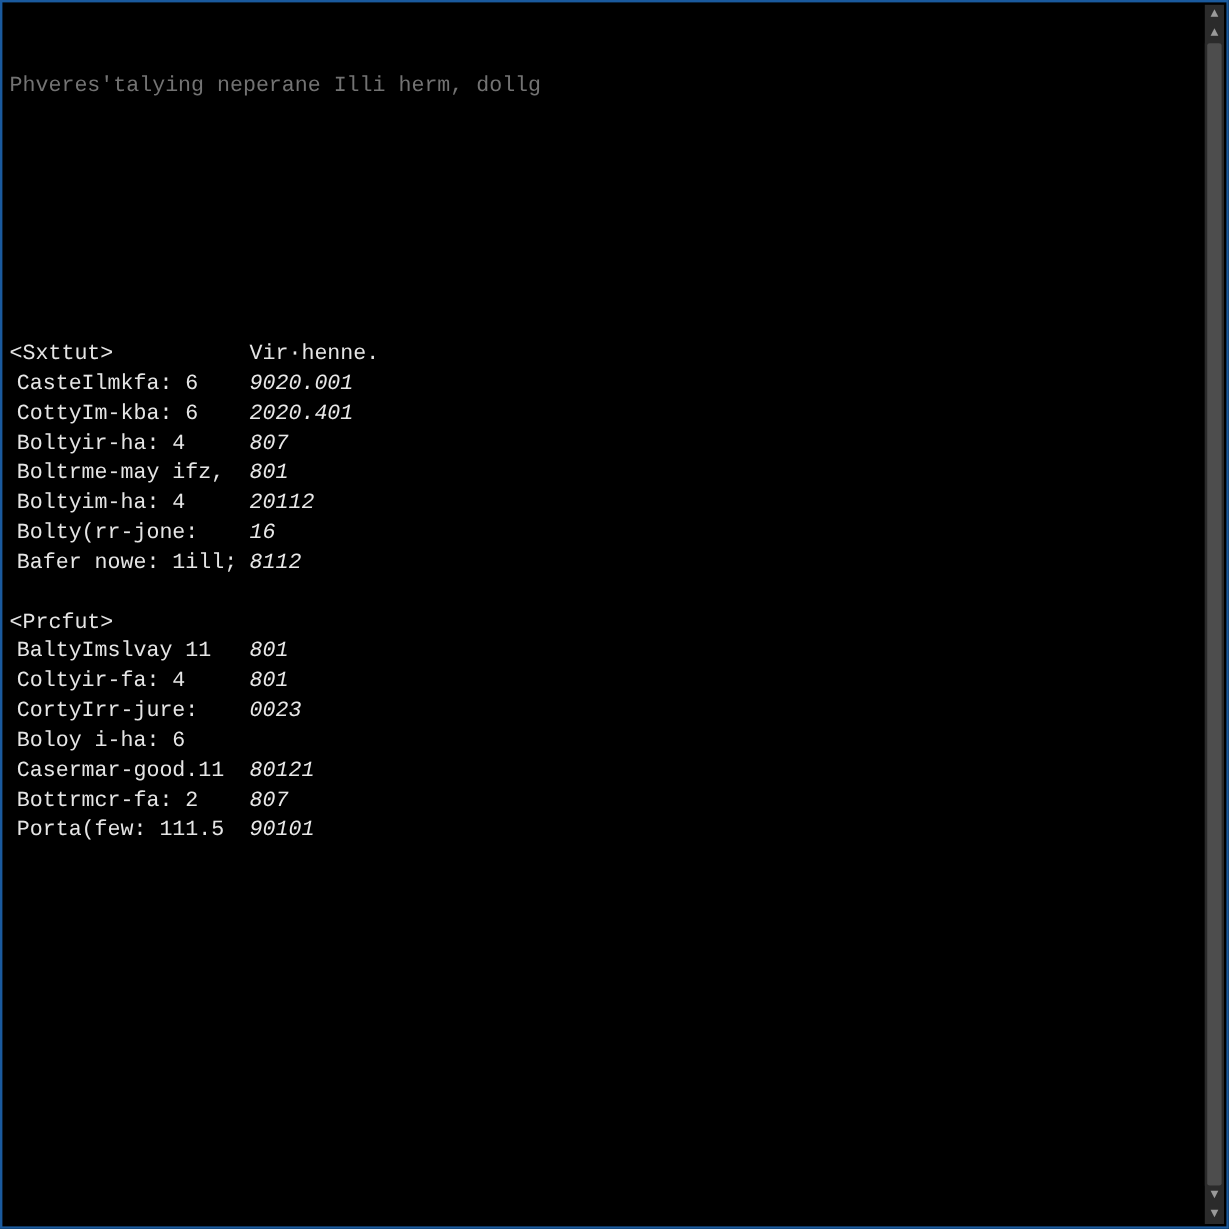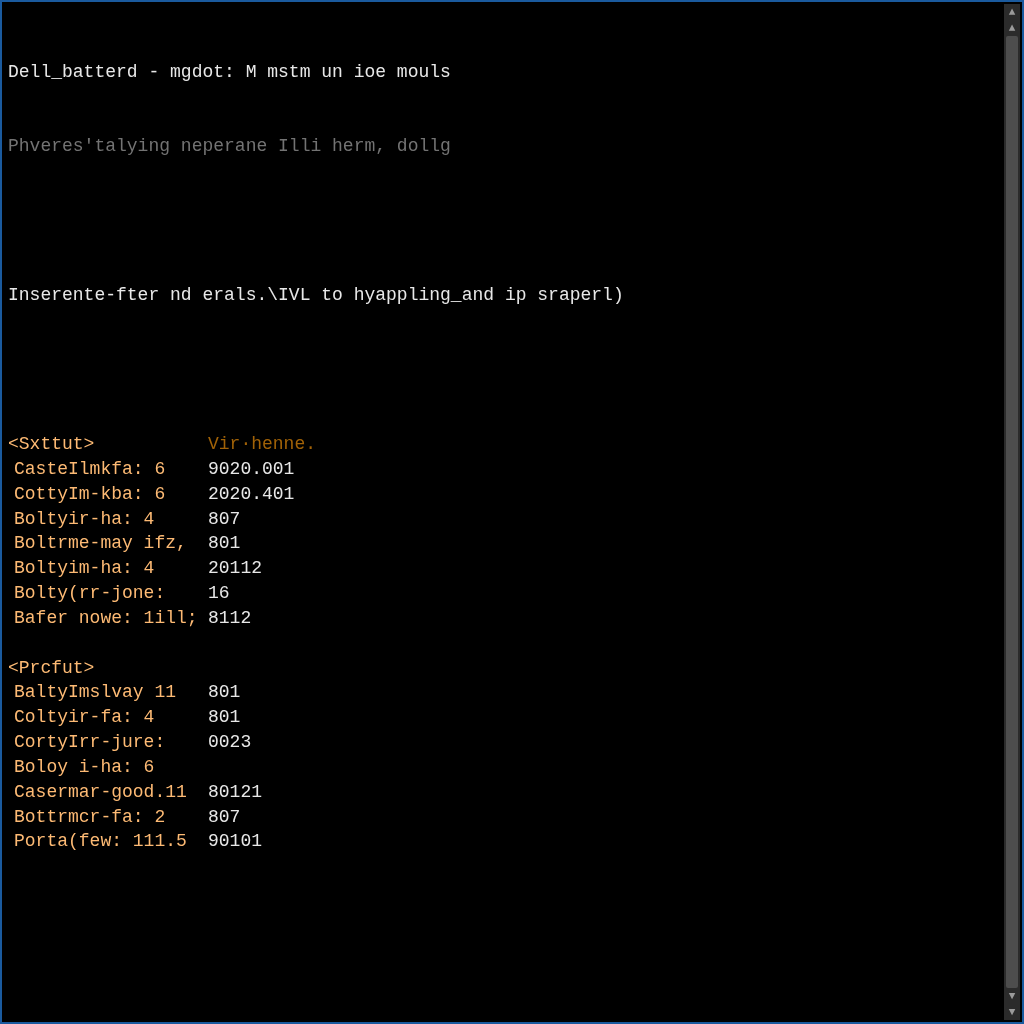--- a/index.html
+++ b/index.html
@@ -41,33 +41,31 @@
   .sb-track { flex: 1; width: 16px; background: #2b2b2b; position: relative; }
   .sb-thumb {
     position: absolute; left: 2px; right: 2px;
     top: 0; height: 100%;
     background: #4d4d4d;
     border-radius: 2px;
   }
   .line { display: block; }
   .hdr-white { color: #e8e8e8; }
   .hdr-orange { color: #737373; }
-  .section { color: #a16207; }
+  .section { color: #e5e5e5; }
   .row { display: flex; }
-  .key { display: inline-block; width: 200px; color: #fdba74; padding-left: 6px; }
-  .val { color: #e8e8e8; }
+  .key { display: inline-block; width: 200px; color: #e5e5e5; padding-left: 6px; }
+  .val { color: #e8e8e8; font-style: italic; }
 </style>
 </head>
 <body>
 
 <div class="terminal">
-  <span class="line hdr-white">Dell_batterd - mgdot: M mstm un ioe mouls</span>
   <span class="line hdr-orange">Phveres'talying neperane Illi herm, dollg</span>
   <span class="line">&nbsp;</span>
-  <span class="line hdr-white">Inserente-fter nd erals.\IVL to hyappling_and ip sraperl)</span>
   <span class="line">&nbsp;</span>
   <div id="sections"><div class="row"><span class="section key" style="padding-left: 0px;">&lt;Sxttut&gt;</span><span class="section">Vir·henne.</span></div><div class="row"><span class="key">CasteIlmkfa: 6</span><span class="val">9020.001</span></div><div class="row"><span class="key">CottyIm-kba: 6</span><span class="val">2020.401</span></div><div class="row"><span class="key">Boltyir-ha: 4</span><span class="val">807</span></div><div class="row"><span class="key">Boltrme-may ifz,</span><span class="val">801</span></div><div class="row"><span class="key">Boltyim-ha: 4</span><span class="val">20112</span></div><div class="row"><span class="key">Bolty(rr-jone:</span><span class="val">16</span></div><div class="row"><span class="key">Bafer nowe: 1ill;</span><span class="val">8112</span></div><span class="line">&nbsp;</span><div class="row"><span class="section key" style="padding-left: 0px;">&lt;Prcfut&gt;</span></div><div class="row"><span class="key">BaltyImslvay 11</span><span class="val">801</span></div><div class="row"><span class="key">Coltyir-fa: 4</span><span class="val">801</span></div><div class="row"><span class="key">CortyIrr-jure:</span><span class="val">0023</span></div><div class="row"><span class="key">Boloy i-ha: 6</span></div><div class="row"><span class="key">Casermar-good.11</span><span class="val">80121</span></div><div class="row"><span class="key">Bottrmcr-fa: 2</span><span class="val">807</span></div><div class="row"><span class="key">Porta(few: 111.5</span><span class="val">90101</span></div><span class="line">&nbsp;</span></div>
 </div>
 
 <div class="scrollbar">
   <div class="sb-arrow">▲</div>
   <div class="sb-arrow">▲</div>
   <div class="sb-track">
     <div class="sb-thumb"></div>
   </div>

